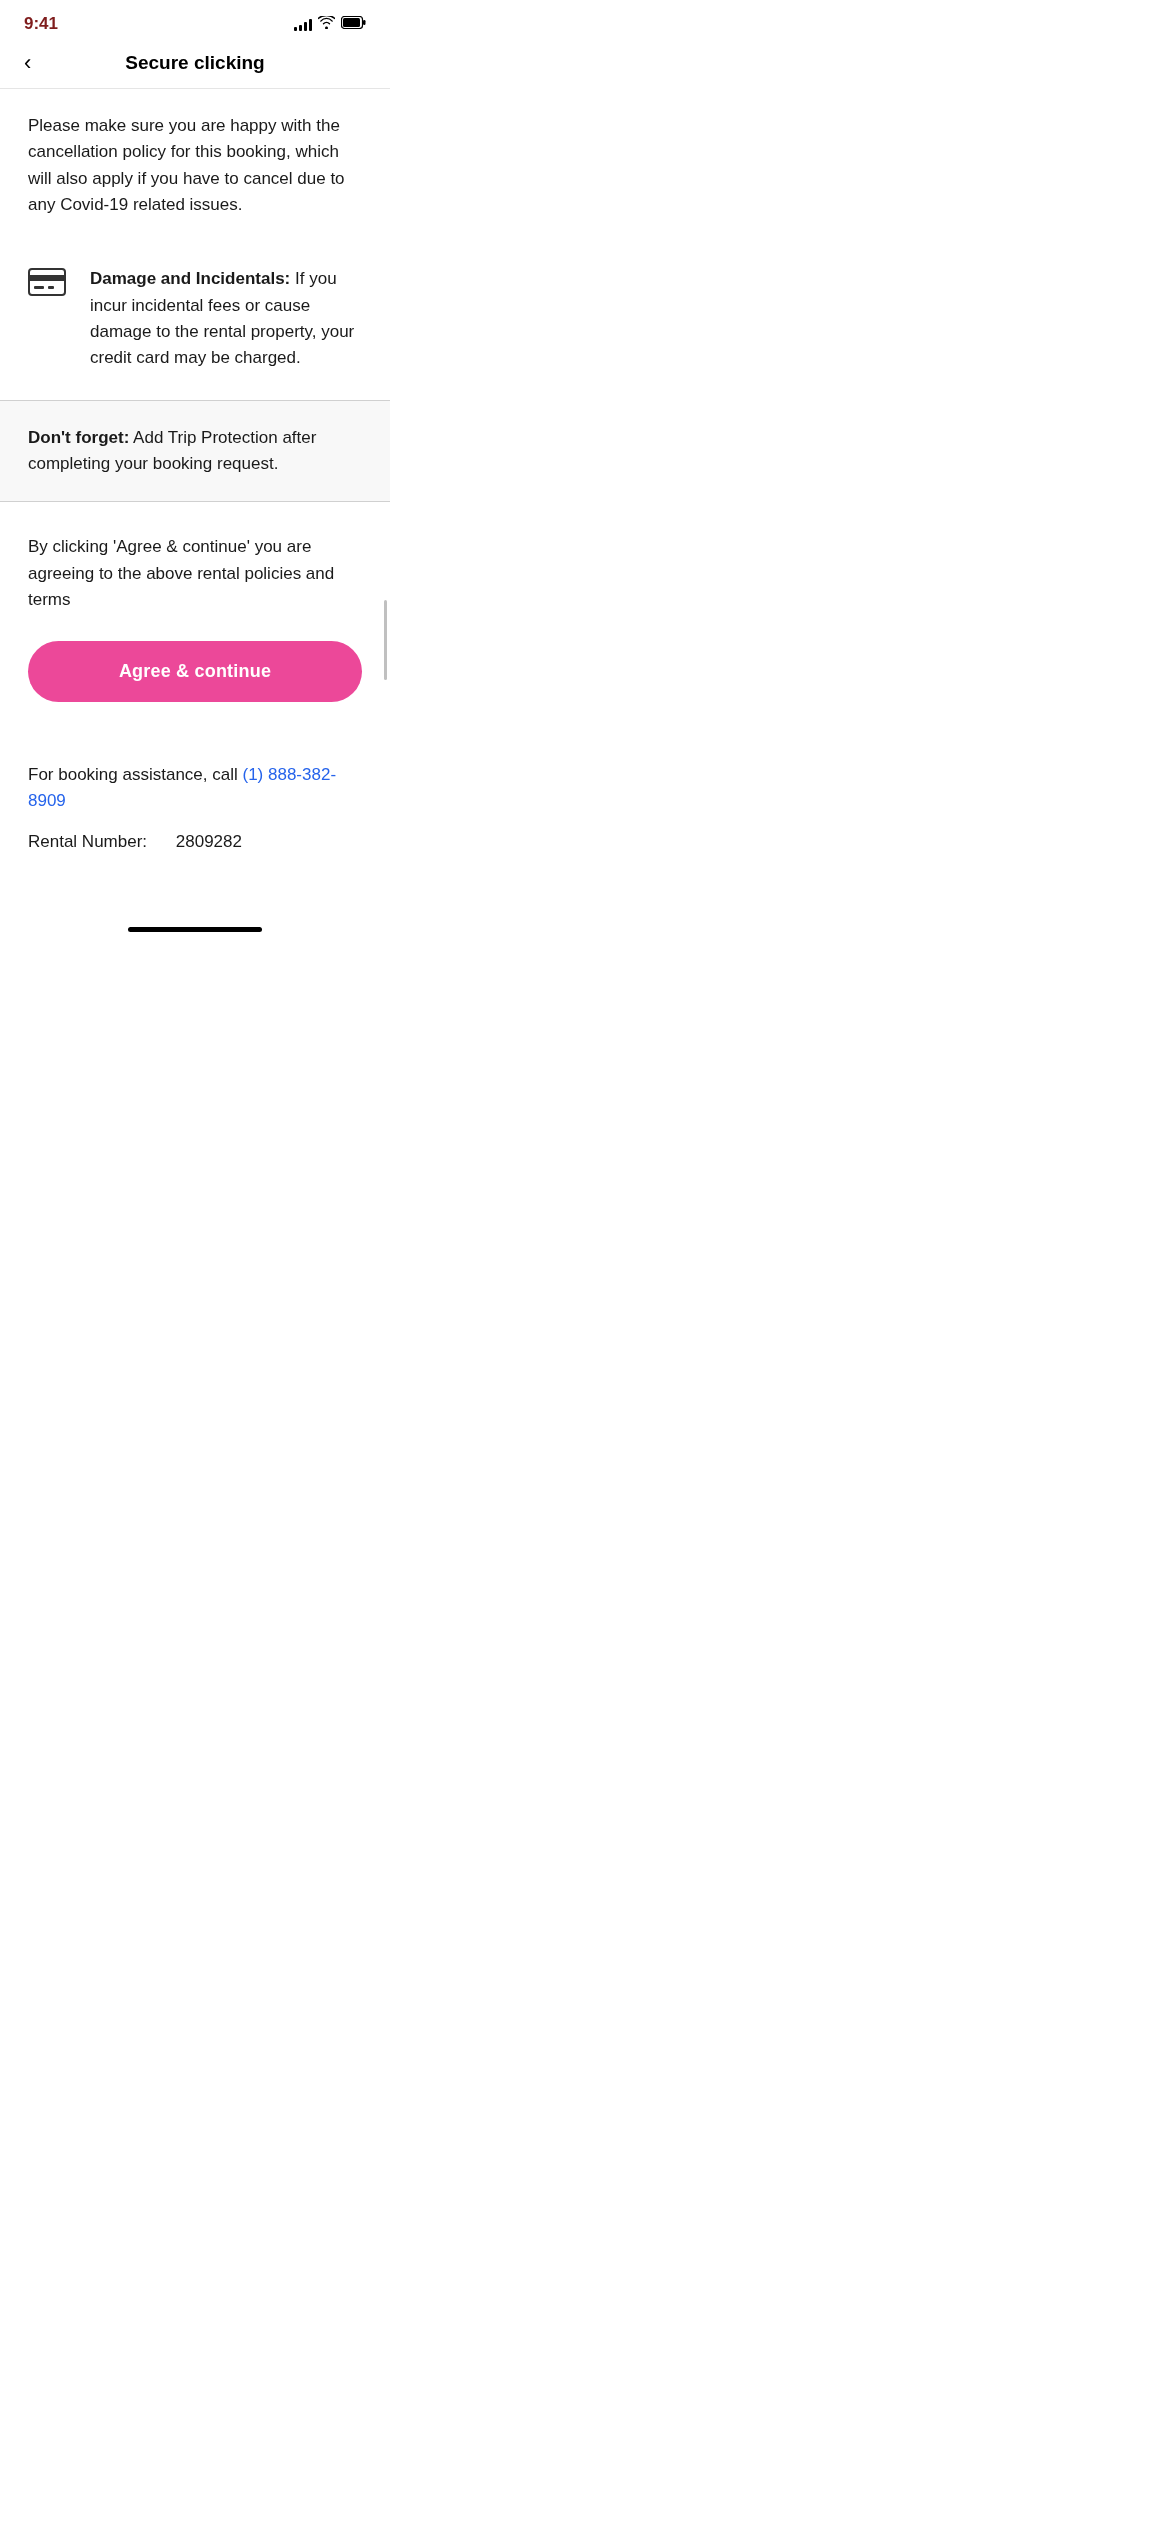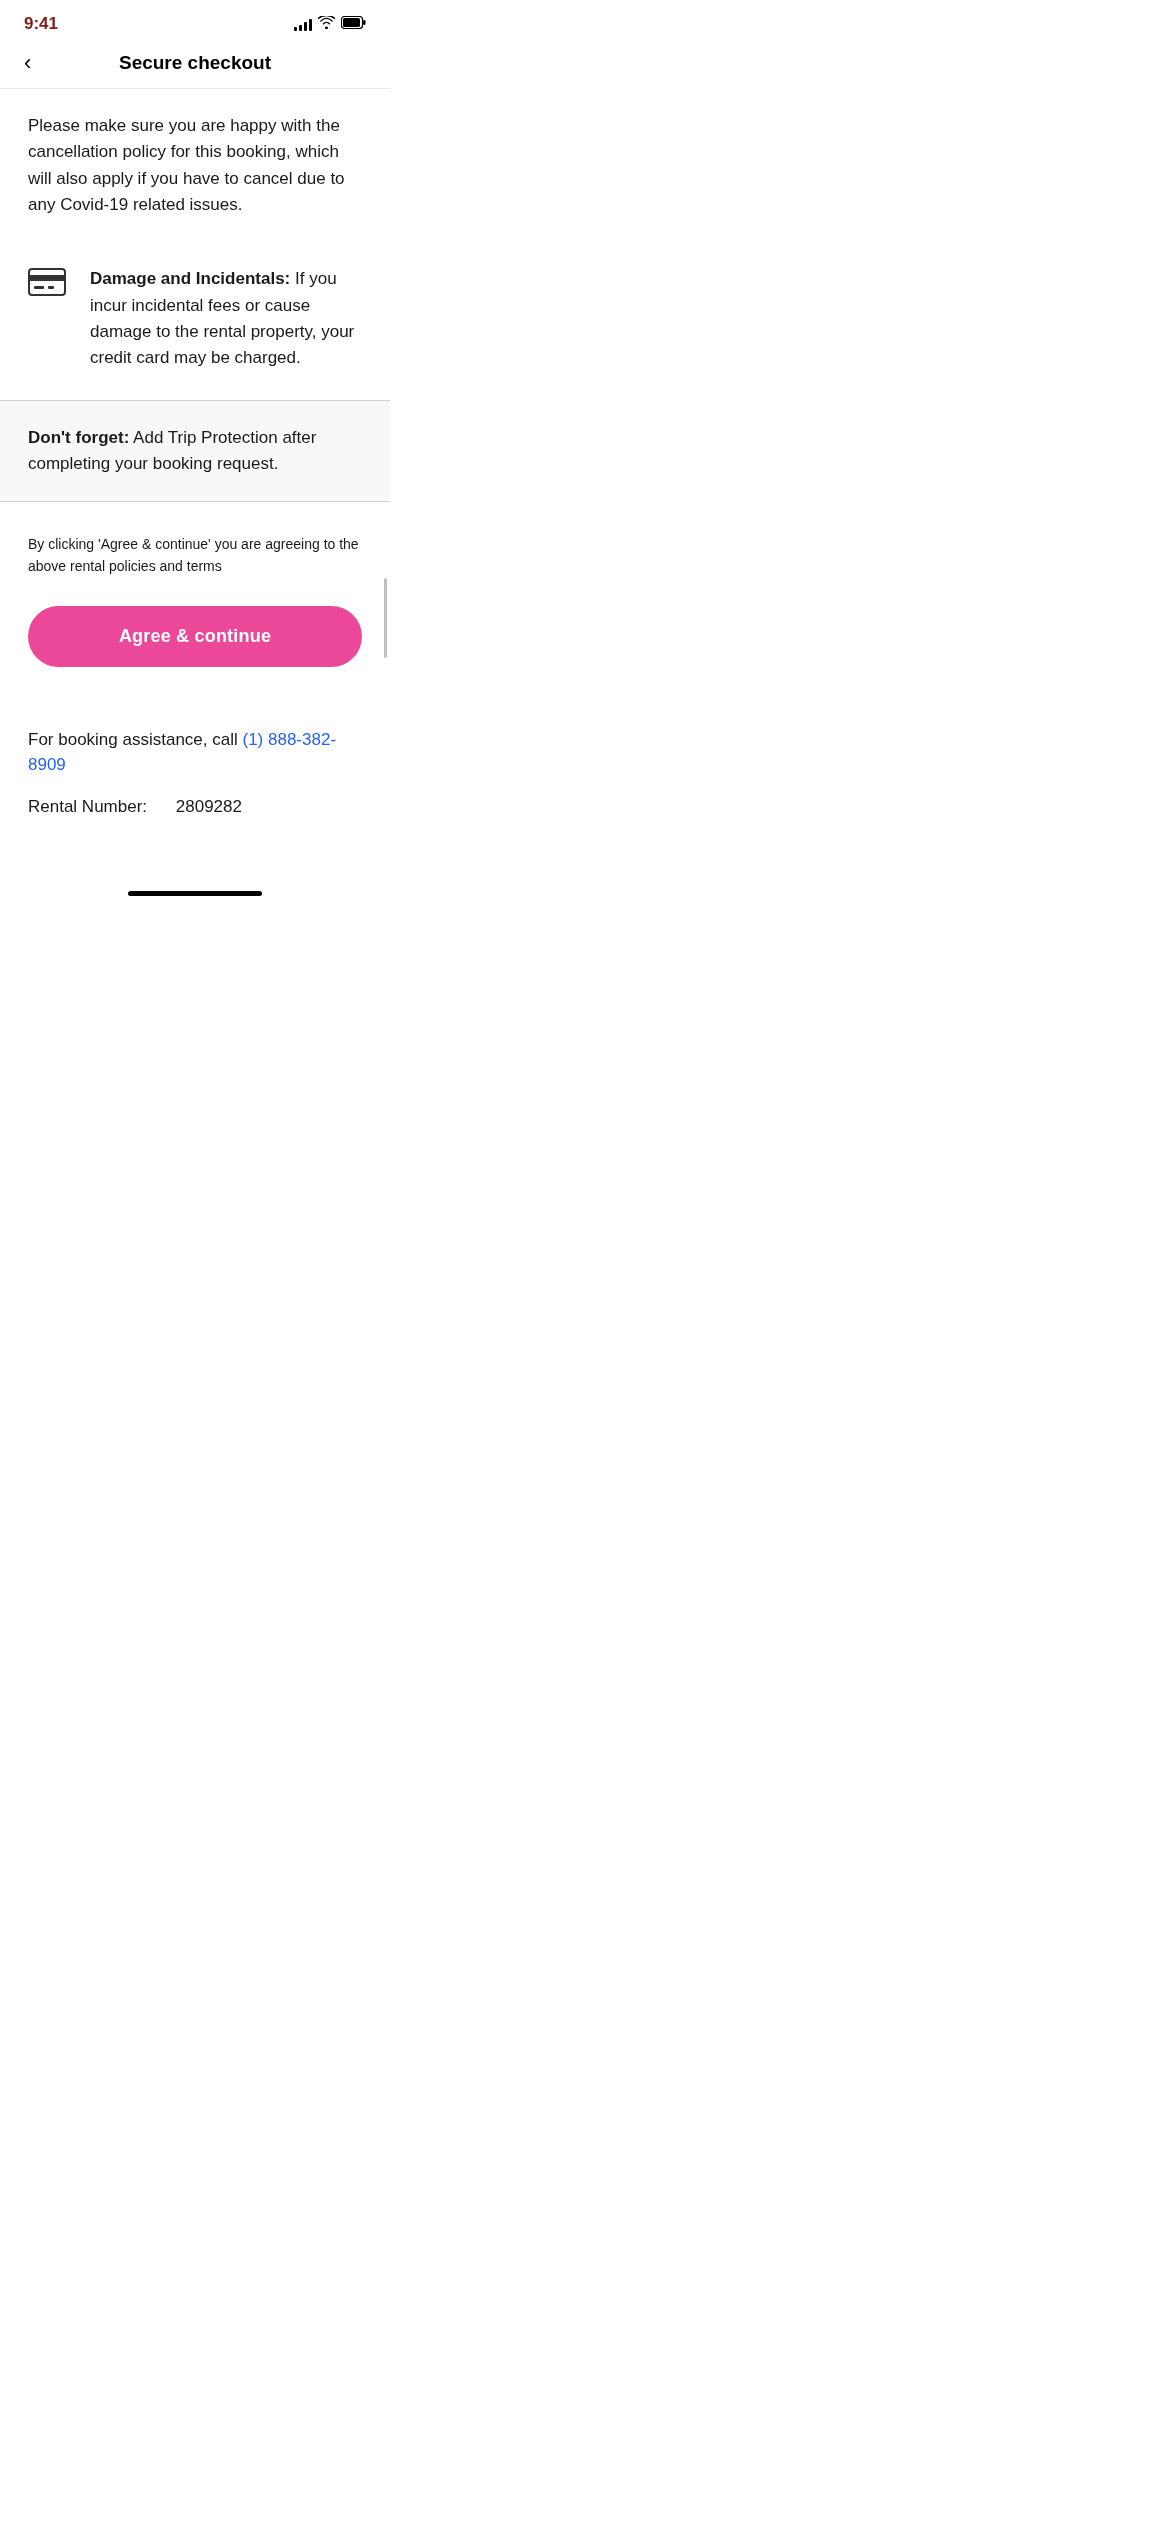--- a/index.html
+++ b/index.html
@@ -151,21 +151,21 @@
       font-weight: 700;
     }
 
     
     .agreement-section {
       padding: 32px 28px 24px;
       background: #ffffff;
     }
 
     .agreement-text {
-      font-size: 14px;
+      font-size: 17px;
       line-height: 1.55;
       color: #1a1a1a;
       margin-bottom: 28px;
     }
 
     .agree-button {
       width: 100%;
       background: #ec4899;
       color: #ffffff;
       border: none;
@@ -260,21 +260,21 @@
         <rect x="0.5" y="0.5" width="21" height="12" rx="3" ry="3" stroke="#000" stroke-width="1.2" fill="none"></rect>
         <rect x="2" y="2" width="17" height="9" rx="1.5" fill="#000"></rect>
         <rect x="22" y="4" width="2.5" height="5" rx="1.2" fill="#000"></rect>
       </svg>
     </span>
   </div>
 </div>
 
 <div class="nav-header">
   <button class="back-button">‹</button>
-  <span class="nav-title">Secure checkout</span>
+  <span class="nav-title">Secure clicking</span>
 </div>
 
 <div class="content" style="position:relative;">
 
   <div class="cancellation-section">
     <p class="cancellation-text">Please make sure you are happy with the cancellation policy for this booking, which will also apply if you have to cancel due to any Covid-19 related issues.</p>
   </div>
 
   <div class="damage-section">
     <div class="damage-row">

